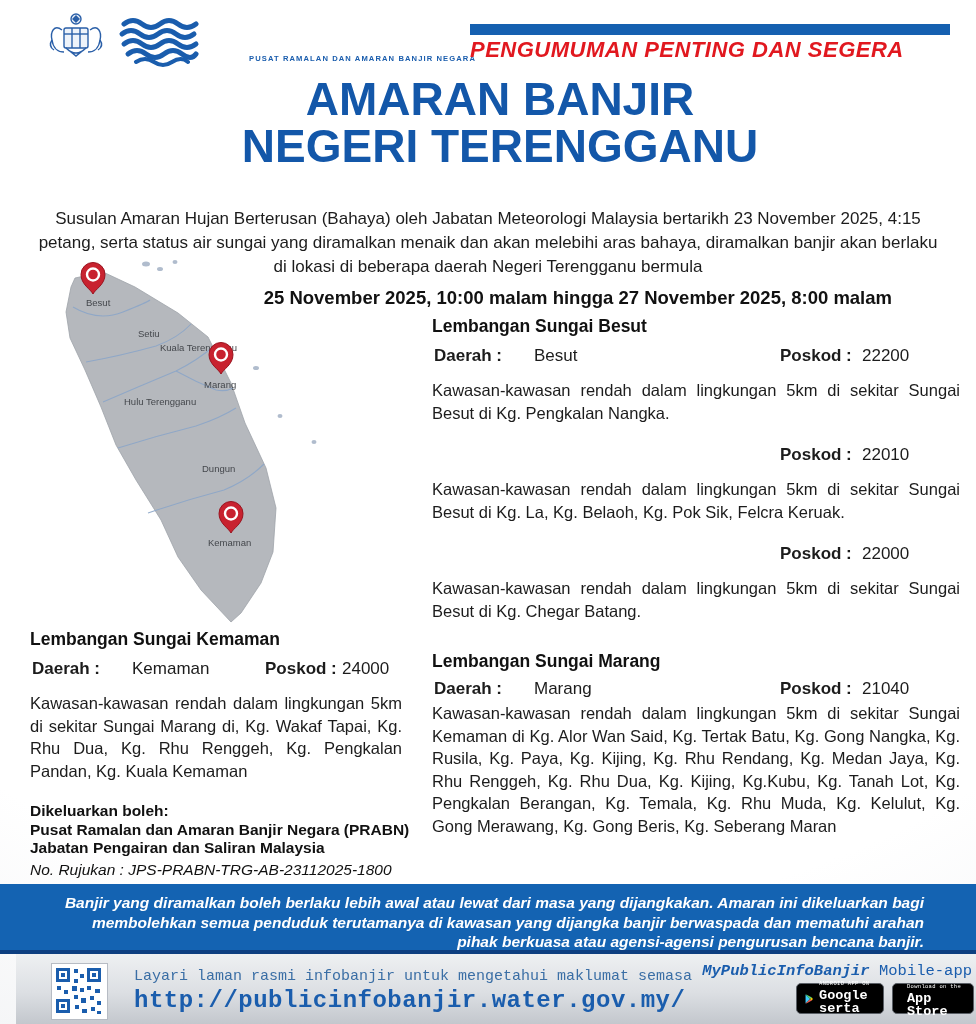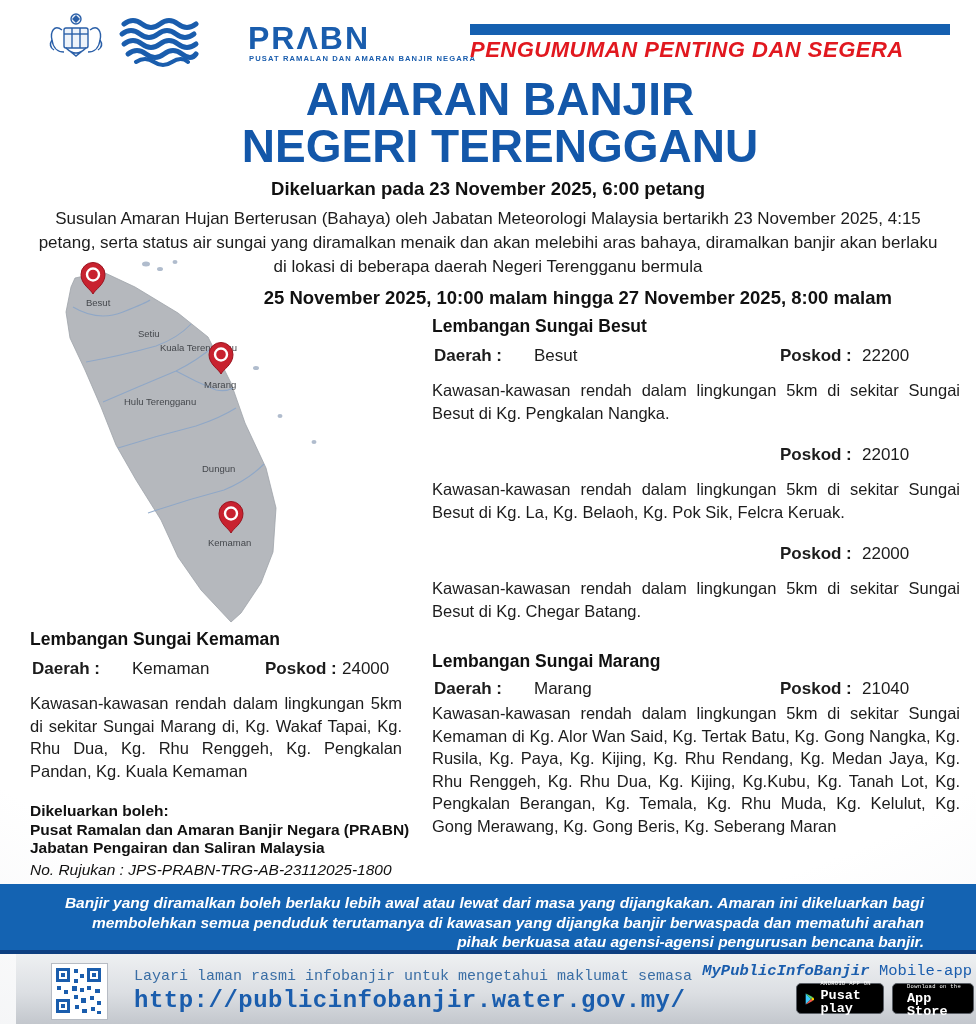--- a/index.html
+++ b/index.html
@@ -80,31 +80,29 @@
     <svg width="88" height="52" viewBox="0 0 88 52">
       <g fill="none" stroke="#1a5dad" stroke-linecap="round">
         <path stroke-width="5" d="M6 8 q9 -7 18 0 t18 0 t18 0 t18 0"></path>
         <path stroke-width="5" d="M4 18 q9 -7 18 0 t18 0 t18 0 t18 0"></path>
         <path stroke-width="5" d="M6 28 q9 -7 18 0 t18 0 t18 0 t18 0"></path>
         <path stroke-width="5" d="M10 38 q9 -7 18 0 t18 0 t18 0 t14 0"></path>
         <path stroke-width="4" d="M18 46 q9 -6 18 0 t18 0 t16 0"></path>
       </g>
     </svg>
   </div>
-  <div class="prabn-word">PRΛBN</div>
   <div class="prabn-tag">PUSAT RAMALAN DAN AMARAN BANJIR NEGARA</div>
 
   <div class="blue-bar"></div>
   <div class="announce">PENGUMUMAN PENTING DAN SEGERA</div>
 
   <div class="title">
     <div>AMARAN BANJIR</div>
     <div>NEGERI TERENGGANU</div>
   </div>
-  <div class="issued">Dikeluarkan pada  23 November 2025, 6:00 petang</div>
   <div class="intro">Susulan Amaran Hujan Berterusan (Bahaya) oleh Jabatan Meteorologi Malaysia bertarikh 23 November 2025, 4:15 petang, serta status air sungai yang diramalkan menaik dan akan melebihi aras bahaya, diramalkan banjir akan berlaku di lokasi di beberapa daerah Negeri Terengganu bermula</div>
   <div class="period">25 November 2025, 10:00 malam hingga 27 November 2025, 8:00 malam</div>
 
   <div class="abs" style="left:28px; top:250px; width:392px; height:382px;">
     <svg width="392" height="382" viewBox="0 0 392 382">
       <path fill="#b5b8bd" stroke="#9ea3a9" stroke-width="0.8" d="M47,28 L75,22 L107,37 L150,63 L180,87 L203,133 L217,173 L238,218 L248,258 L245,302 L233,333 L213,363 L203,372
            L173,340 L150,307 L133,270 L108,230 L88,195 L73,157 L57,120 L42,88 L38,62 L43,37 Z"></path>
       <g fill="none" stroke="#8ca6c8" stroke-width="1.1" opacity="0.9">
         <path d="M45,57 Q70,72 95,62 T122,50"></path>
         <path d="M58,112 Q92,106 128,96 Q150,88 163,74"></path>
@@ -237,21 +235,21 @@
     </div>
     <div class="badge gp">
       <svg width="14" height="16" viewBox="0 0 14 16">
         <polygon points="1,0 1,16 9,8" fill="#3bccff"></polygon>
         <polygon points="1,0 9,8 12,5.5 3,0.5" fill="#58d36b"></polygon>
         <polygon points="1,16 9,8 12,10.5 3,15.5" fill="#f2574a"></polygon>
         <polygon points="9,8 12,5.5 13.5,8 12,10.5" fill="#ffd400"></polygon>
       </svg>
       <span class="txt">
         <span class="t1">ANDROID APP ON</span>
-        <span class="t2">Pusat play</span>
+        <span class="t2">Google serta</span>
       </span>
     </div>
     <div class="badge as">
       <svg width="15" height="18" viewBox="0 0 15 18">
         <path fill="#ffffff" d="M11.5,9.4c0-2.2,1.8-3.2,1.9-3.3c-1-1.5-2.6-1.7-3.2-1.7c-1.4-0.1-2.6,0.8-3.3,0.8C6.2,5.2,5.2,4.4,4,4.4C2.5,4.5,1.1,5.3,0.4,6.7c-1.6,2.7-0.4,6.6,1.1,8.8c0.7,1.1,1.6,2.3,2.7,2.2c1.1,0,1.5-0.7,2.8-0.7c1.3,0,1.7,0.7,2.8,0.7c1.2,0,1.9-1.1,2.6-2.1c0.8-1.2,1.2-2.4,1.2-2.5C13.6,13 11.5,12.2 11.5,9.4z"></path>
         <path fill="#ffffff" d="M9.3,2.9C9.9,2.2,10.3,1.2,10.2,0.2C9.3,0.3,8.3,0.8,7.7,1.5C7.1,2.1,6.6,3.1,6.8,4.1C7.7,4.2,8.7,3.6,9.3,2.9z"></path>
       </svg>
       <span class="txt">
         <span class="t1">Download on the</span>
         <span class="t2">App Store</span>

